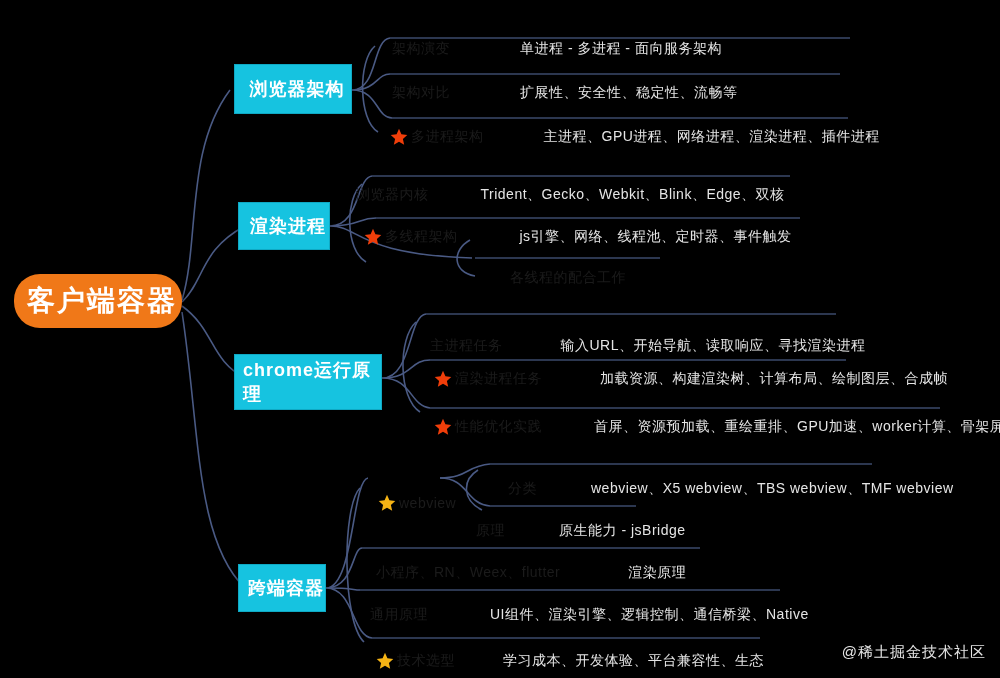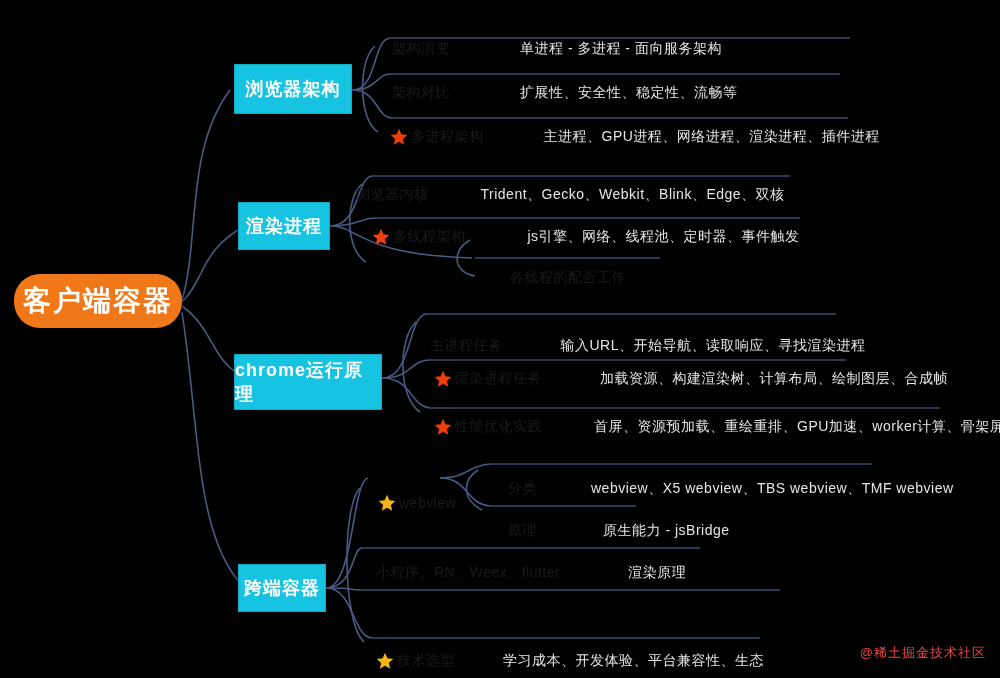--- a/index.html
+++ b/index.html
@@ -6,21 +6,21 @@
   html, body {
     width:1000px; height:678px;
     background:#000;
     font-family:"Liberation Sans","DejaVu Sans",sans-serif;
     overflow:hidden;
   }
   #stage { position:relative; width:1000px; height:678px; }
 
   svg.links { position:absolute; left:0; top:0; width:1000px; height:678px; }
 
-  .node { position:absolute; display:flex; align-items:center; justify-content:center; }
+  .node { position:absolute; display:flex; align-items:center; justify-content:center;padding-left:8px; }
 
   .root {
     background:#f07818;
     color:#ffffff;
     border-radius:26px;
     font-size:28px;
     font-weight:bold;
     letter-spacing:2px;
     box-shadow:0 2px 6px rgba(0,0,0,.6);
   }
@@ -51,22 +51,22 @@
   .star {
     display:inline-block;
     width:18px; height:18px;
     margin-right:3px;
     flex:0 0 auto;
   }
 
   .watermark {
     position:absolute;
     right:14px; bottom:16px;
-    color:#ef4444;
-    font-size:13px;
+    color:#e5e5e5;
+    font-size:15px;
     letter-spacing:1px;
   }
 </style>
 </head>
 <body>
 
 <div id="stage">
 
   <svg class="links" viewBox="0 0 1000 678">
     <g fill="none" stroke="#4a5a84" stroke-width="1.6">
@@ -156,21 +156,21 @@
         </svg>
     </span>
     <span class="lbl">多进程架构</span>
     <span class="dsc" style="margin-left:60px;">主进程、GPU进程、网络进程、渲染进程、插件进程</span>
   </div>
 
   <div class="leaf" style="left:356px; top:162px;">
     <span class="lbl">浏览器内核</span>
     <span class="dsc" style="margin-left:52px;">Trident、Gecko、Webkit、Blink、Edge、双核</span>
   </div>
-  <div class="leaf" style="left:372px; top:204px;">
+  <div class="leaf" style="left:364px; top:204px;">
     <span class="star">
       <svg viewBox="0 0 24 24" width="18" height="18">
           <polygon points="12,1 15.2,8.4 23,9.2 17.2,14.5 18.9,22.2 12,18.2 5.1,22.2 6.8,14.5 1,9.2 8.8,8.4" fill="#f03e0a"></polygon>
         </svg>
     </span>
     <span class="lbl">多线程架构</span>
     <span class="dsc" style="margin-left:62px;">js引擎、网络、线程池、定时器、事件触发</span>
   </div>
   <div class="leaf" style="left:510px; top:245px;">
     <span class="lbl">各线程的配合工作</span>
@@ -205,28 +205,32 @@
       <svg viewBox="0 0 24 24" width="18" height="18">
           <polygon points="12,1 15.2,8.4 23,9.2 17.2,14.5 18.9,22.2 12,18.2 5.1,22.2 6.8,14.5 1,9.2 8.8,8.4" fill="#f5b315"></polygon>
         </svg>
     </span>
     <span class="lbl">webview</span>
   </div>
   <div class="leaf" style="left:508px; top:456px;">
     <span class="lbl">分类</span>
     <span class="dsc" style="margin-left:54px;">webview、X5 webview、TBS webview、TMF webview</span>
   </div>
-  <div class="leaf" style="left:508px; top:498px;gap:12px;">
+  <div class="leaf" style="left:476px; top:498px;">
     <span class="lbl">原理</span>
     <span class="dsc" style="margin-left:54px;">原生能力 - jsBridge</span>
   </div>
   <div class="leaf" style="left:376px; top:540px;">
     <span class="lbl">小程序、RN、Weex、flutter</span>
     <span class="dsc" style="margin-left:68px;">渲染原理</span>
   </div>
+  <div class="leaf" style="left:370px; top:582px;">
+    <span class="lbl">通用原理</span>
+    <span class="dsc" style="margin-left:62px;">UI组件、渲染引擎、逻辑控制、通信桥梁、Native</span>
+  </div>
   <div class="leaf" style="left:376px; top:628px;">
     <span class="star">
       <svg viewBox="0 0 24 24" width="18" height="18">
           <polygon points="12,1 15.2,8.4 23,9.2 17.2,14.5 18.9,22.2 12,18.2 5.1,22.2 6.8,14.5 1,9.2 8.8,8.4" fill="#f5b315"></polygon>
         </svg>
     </span>
     <span class="lbl">技术选型</span>
     <span class="dsc" style="margin-left:48px;">学习成本、开发体验、平台兼容性、生态</span>
   </div>
 

